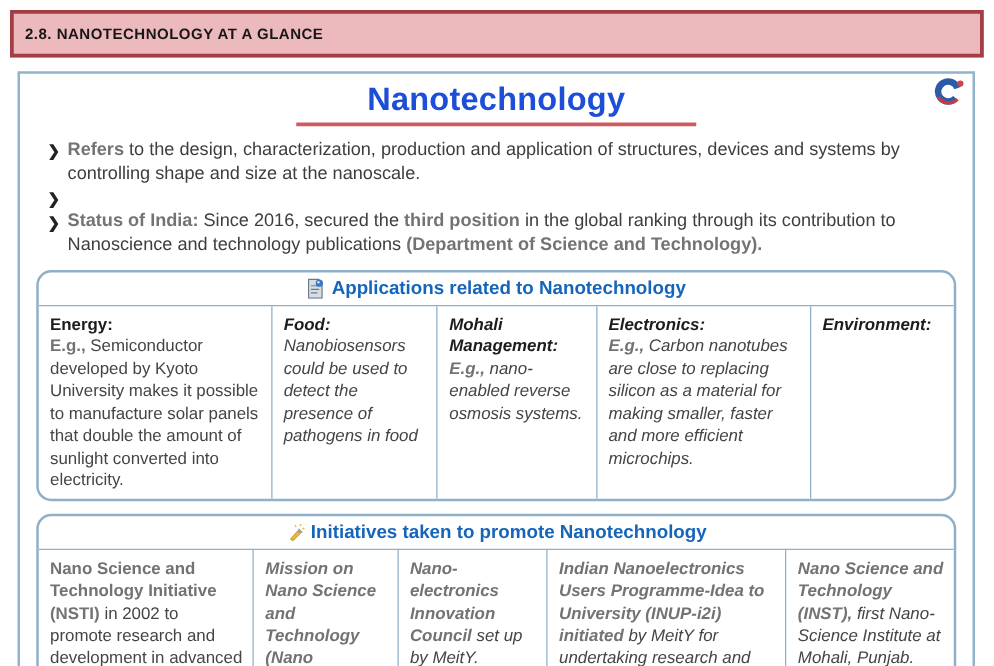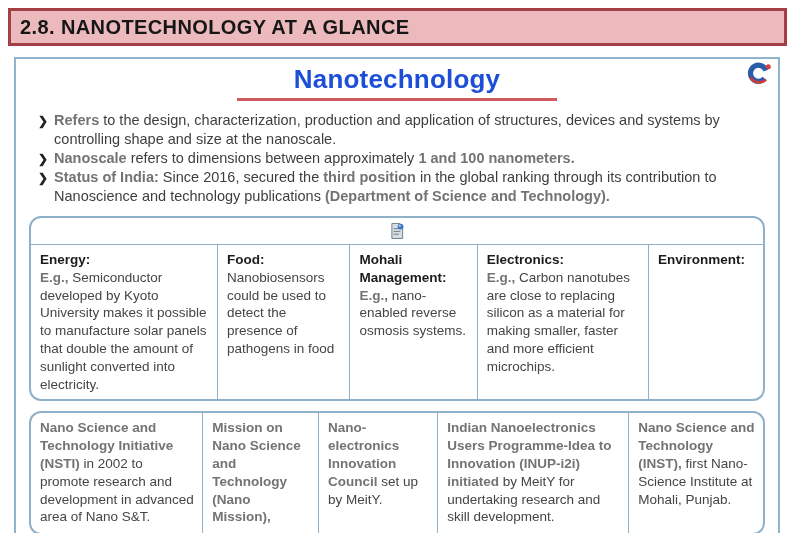--- a/index.html
+++ b/index.html
@@ -3,21 +3,21 @@
 <meta charset="utf-8">
 <style>
   * { margin:0; padding:0; box-sizing:border-box; }
   html,body { width:795px; height:533px; background:#ffffff; overflow:hidden;
               font-family:"Liberation Sans", sans-serif; }
 
   .header-bar{
     position:absolute; left:8px; top:8px; width:779px; height:38px;
     background:#ecb9bc; border:3px solid #a23e44;
     display:flex; align-items:center; padding-left:9px;
-    font-size:20px; font-weight:bold; letter-spacing:.4px; color:#161616;
+    font-size:12px; font-weight:bold; letter-spacing:.4px; color:#161616;
   }
 
   .panel{
     position:absolute; left:14px; top:57px; width:766px; height:478px;
     background:#ffffff; border:2px solid #8fb4cb;
   }
 
   .logo{ position:absolute; top:3px; right:6px; width:26px; height:26px; }
 
   .title{
@@ -43,21 +43,21 @@
   }
   .box-header{
     display:flex; align-items:center; justify-content:center; gap:5px;
     padding:4px 0 5px 0; border-bottom:1.5px solid #8fb0c9;
     font-size:15px; font-weight:bold; color:#1565bb;
   }
   .cols{ display:flex; align-items:stretch; }
   .cell{
     padding:6px 8px 6px 9px; font-size:13.5px; line-height:1.32; color:#454545;
   }
-  .cell + .cell{ border-left:1.5px solid #8fb0c9; }
+  .cell + .cell{ border-left:1.5px solid #8fb0c9;font-style:italic; }
   .cell-h{ font-weight:bold; color:#1c1c1c; }
 
   .app-cols .cell{ min-height:146px; }
   .app-cols .cell:nth-child(1){ width:25.4%; }
   .app-cols .cell:nth-child(2){ width:18.1%; }
   .app-cols .cell:nth-child(3){ width:17.4%; }
   .app-cols .cell:nth-child(4){ width:23.4%; }
   .app-cols .cell:nth-child(5){ width:15.7%; }
 
   .init-cols .cell{ min-height:120px; }
@@ -89,40 +89,40 @@
   <div class="title">Nanotechnology</div>
   <div class="title-underline"></div>
 
   <div class="bullets">
       <div class="bullet">
         <span class="marker">❯</span>
         <span class="btext"><span class="b">Refers</span><span> to the design, characterization, production and application of structures, devices and systems by controlling shape and size at the nanoscale.</span></span>
       </div>
       <div class="bullet">
         <span class="marker">❯</span>
-        <span class="btext"><span class="b">Nanoscale</span><span> refers to dimensions between approximately </span><span class="b">1 and 100 nanometers.</span></span>
       </div>
       <div class="bullet">
         <span class="marker">❯</span>
         <span class="btext"><span class="b">Status of India:</span><span> Since 2016, secured the </span><span class="b">third position</span><span> in the global ranking through its contribution to Nanoscience and technology publications </span><span class="b">(Department of Science and Technology).</span></span>
       </div>
     </div>
 
   <div class="box">
     <div class="box-header">
       <span class="hdr-icon">
         <svg viewBox="0 0 16 18" width="15" height="17">
           <path d="M2 1.5h8.5l3 3v13H2z" fill="#d7dde2" stroke="#6b7b8a" stroke-width="1"></path>
           <line x1="4" y1="7" x2="11" y2="7" stroke="#6b7b8a" stroke-width="1"></line>
           <line x1="4" y1="10" x2="11" y2="10" stroke="#6b7b8a" stroke-width="1"></line>
           <line x1="4" y1="13" x2="9.5" y2="13" stroke="#6b7b8a" stroke-width="1"></line>
           <circle cx="11.2" cy="4.8" r="3.1" fill="#3b78c2"></circle>
           <circle cx="10.4" cy="4" r="1.1" fill="#cfe2f3"></circle>
         </svg>
       </span>
+      <span>Applications related to Nanotechnology</span>
     </div>
     <div class="cols app-cols">
         <div class="cell">
           <div class="cell-h">Energy:</div>
           <div><span class="b">E.g.,</span><span> Semiconductor developed by Kyoto University makes it possible to manufacture solar panels that double the amount of sunlight converted into electricity.</span></div>
         </div>
         <div class="cell">
           <div class="cell-h">Food:</div>
           <div><span>Nanobiosensors could be used to detect the presence of pathogens in food</span></div>
         </div>
@@ -134,32 +134,44 @@
           <div class="cell-h">Electronics:</div>
           <div><span class="b">E.g.,</span><span> Carbon nanotubes are close to replacing silicon as a material for making smaller, faster and more efficient microchips.</span></div>
         </div>
         <div class="cell">
           <div class="cell-h">Environment:</div>
         </div>
       </div>
   </div>
 
   <div class="box">
+    <div class="box-header">
+      <span class="hdr-icon">
+        <svg viewBox="0 0 18 18" width="15" height="15">
+          <path d="M4 16 L11 8 L13.5 10.5 L6.5 17.5 Z" fill="#e8b93c" stroke="#b98a1d" stroke-width="0.8"></path>
+          <path d="M11 8 l2.5 2.5 2.5-1.2 -3.8-3.8 z" fill="#9aa0a6"></path>
+          <line x1="13" y1="3.5" x2="14.5" y2="1.5" stroke="#e8b93c" stroke-width="1.3"></line>
+          <line x1="15.5" y1="6" x2="17.5" y2="5.5" stroke="#e8b93c" stroke-width="1.3"></line>
+          <line x1="9.5" y1="4.5" x2="8.5" y2="2.5" stroke="#e8b93c" stroke-width="1.3"></line>
+        </svg>
+      </span>
+      <span>Initiatives taken to promote Nanotechnology</span>
+    </div>
     <div class="cols init-cols">
         <div class="cell">
           <div><span class="b">Nano Science and Technology Initiative (NSTI)</span><span> in 2002 to promote research and development in advanced area of Nano S&amp;T.</span></div>
         </div>
         <div class="cell">
           <div><span class="b">Mission on Nano Science and Technology (Nano Mission),</span></div>
         </div>
         <div class="cell">
           <div><span class="b">Nano-electronics Innovation Council</span><span> set up by MeitY.</span></div>
         </div>
         <div class="cell">
-          <div><span class="b">Indian Nanoelectronics Users Programme-Idea to Innovation (INUP-i2i) initiated</span><span> by MeitY for undertaking research and skill development.</span></div>
+          <div><span class="b">Indian Nanoelectronics Users Programme-Idea to University (INUP-i2i) initiated</span><span> by MeitY for undertaking research and skill development.</span></div>
         </div>
         <div class="cell">
           <div><span class="b">Nano Science and Technology (INST),</span><span> first Nano-Science Institute at Mohali, Punjab.</span></div>
         </div>
       </div>
   </div>
 
 </div>
 
 </body></html>

